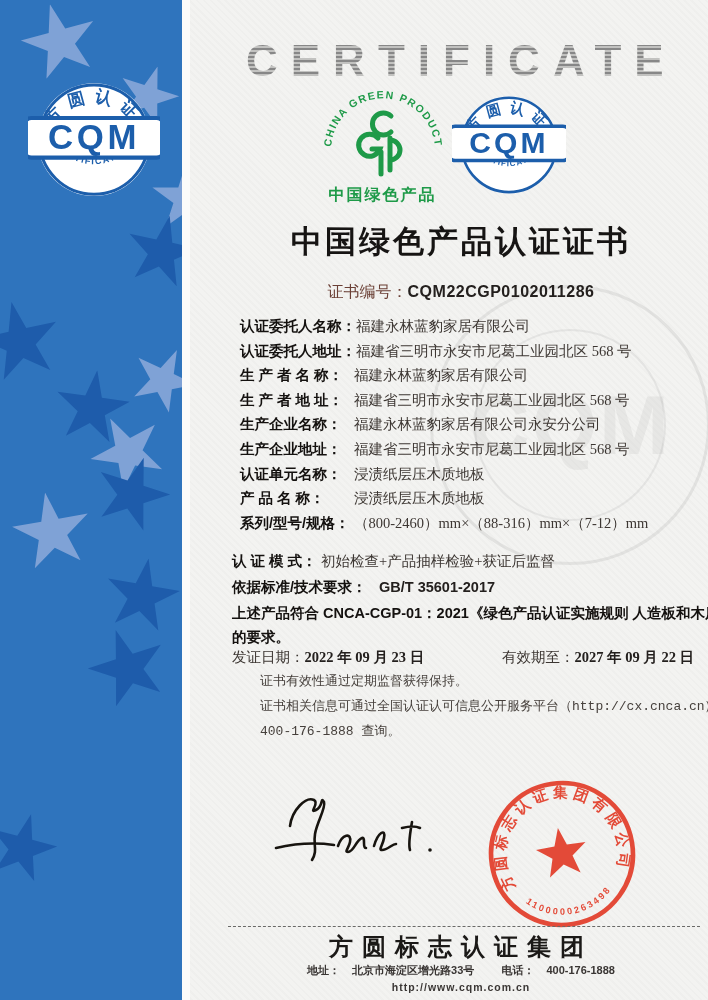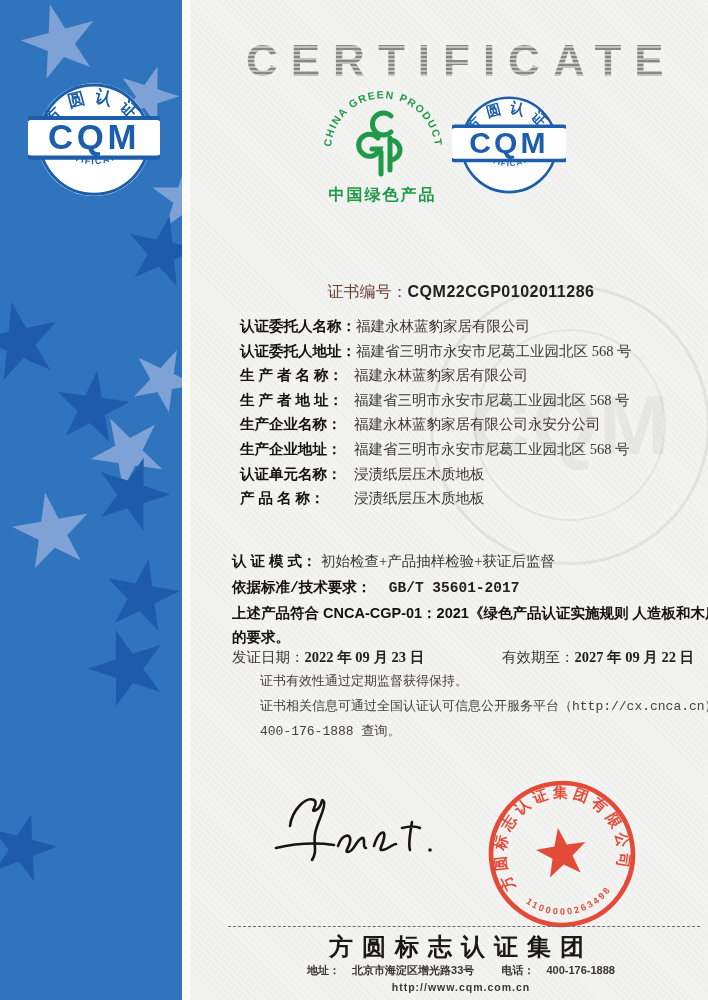--- a/index.html
+++ b/index.html
@@ -141,20 +141,21 @@
     <text font-size="14" font-weight="bold" fill="#1c5eab" letter-spacing="7" font-family="Liberation Serif, serif">
       <textPath href="#hd-top" startOffset="50%" text-anchor="middle">方圆认证</textPath>
     </text>
     <text font-size="7.5" font-weight="bold" fill="#1c5eab" letter-spacing="1.2">
       <textPath href="#hd-bot" startOffset="50%" text-anchor="middle">CERTIFICATION</textPath>
     </text>
     <rect x="-4" y="33" width="118" height="33" rx="7" fill="#ffffff" stroke="#1c5eab" stroke-width="3.5"></rect>
     <text x="55" y="59" text-anchor="middle" font-size="29" font-weight="bold" fill="#1c5eab" letter-spacing="3">CQM</text>
   </svg>
 
+  <div class="cert-title">中国绿色产品认证证书</div>
   <div class="certno-line">
     <span class="lbl-red">证书编号：</span><span class="no">CQM22CGP0102011286</span>
   </div>
 
   <div class="fields">
     <div class="row">
         <span class="lbl">认证委托人名称：</span>
         <span class="val">福建永林蓝豹家居有限公司</span>
       </div>
     <div class="row">
@@ -177,28 +178,32 @@
         <span class="lbl">生产企业地址：</span>
         <span class="val">福建省三明市永安市尼葛工业园北区 568 号</span>
       </div>
     <div class="row">
         <span class="lbl">认证单元名称：</span>
         <span class="val">浸渍纸层压木质地板</span>
       </div>
     <div class="row">
         <span class="lbl">产 品 名 称：</span>
         <span class="val">浸渍纸层压木质地板</span>
+      </div>
+    <div class="row">
+        <span class="lbl">系列/型号/规格：</span>
+        <span class="val">（800-2460）mm×（88-316）mm×（7-12）mm</span>
       </div>
   </div>
 
   <div class="mode-block" style="top:552px;">
     <span class="b-lbl">认 证 模 式：</span>
     <span class="b-val">初始检查+产品抽样检验+获证后监督</span>
   </div>
-  <div class="mode-block" style="top:578px;font-family:Liberation Mono, monospace;">
+  <div class="mode-block" style="top:578px;">
     <span class="b-lbl">依据标准/技术要求：</span>
     <span class="b-val-strong" style="margin-left:8px;">GB/T 35601-2017</span>
   </div>
   <div class="conf" style="top:604px;">上述产品符合 CNCA-CGP-01：2021《绿色产品认证实施规则 人造板和木质地板》</div>
   <div class="conf" style="top:628px;">的要求。</div>
 
   <div class="dates">
     <span><span>发证日期：</span><b>2022 年 09 月 23 日</b></span>
     <span><span>有效期至：</span><b>2027 年 09 月 22 日</b></span>
   </div>

